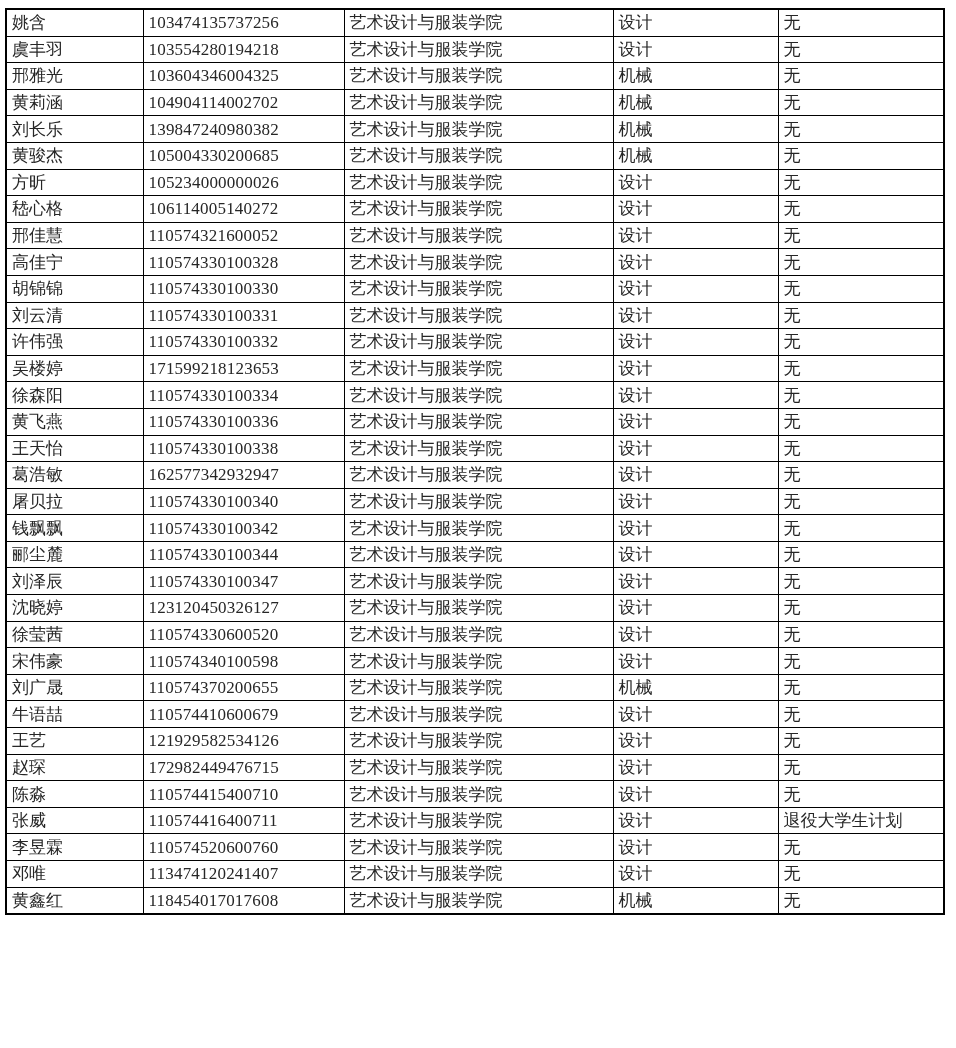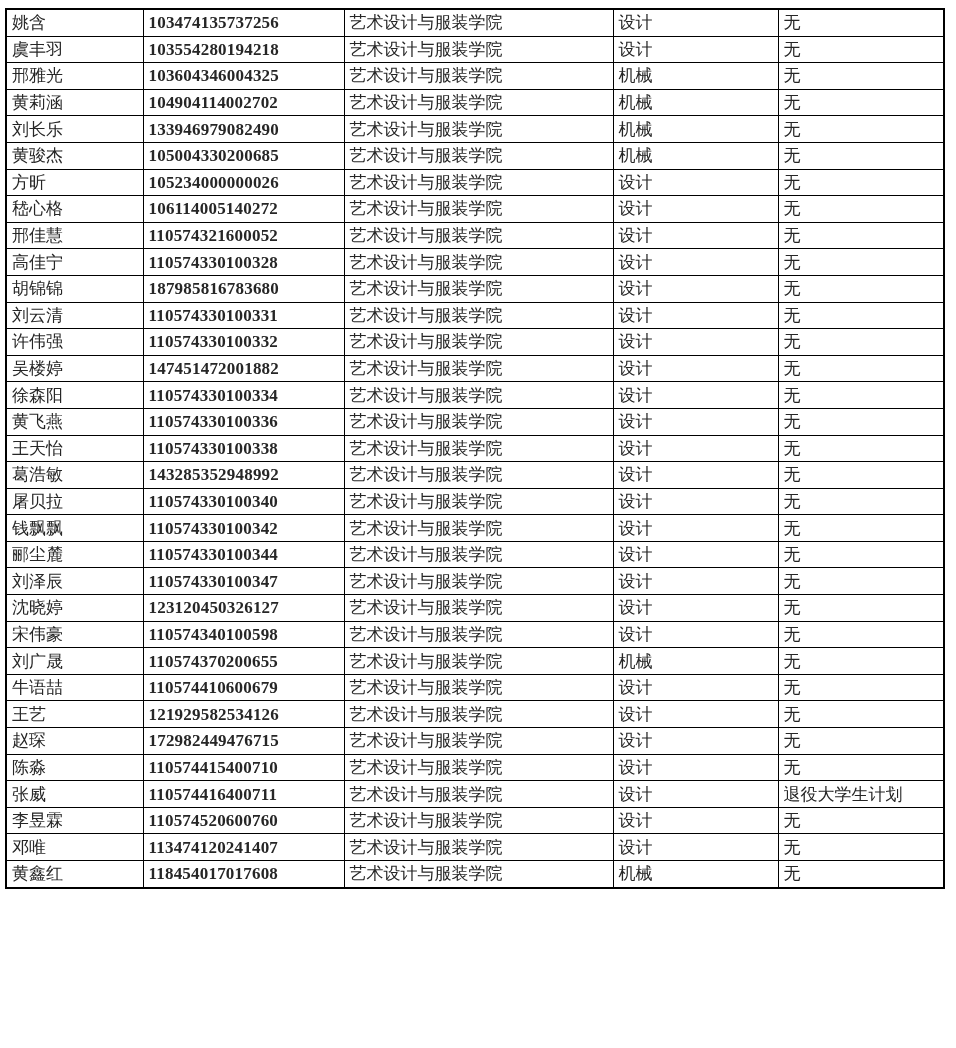--- a/index.html
+++ b/index.html
@@ -30,21 +30,20 @@
     padding: 0 0 0 5px;
     font-size: 17px;
     line-height: 1;
     color: #262626;
     vertical-align: middle;
     white-space: nowrap;
     overflow: hidden;
   }
   td.num-cell {
     letter-spacing: 0.2px;
-    font-weight: bold;
   }
 </style>
 </head>
 <body>
 
 <div class="page">
   <table class="roster">
     <colgroup>
       <col style="width:137px">
       <col style="width:201px">
@@ -76,21 +75,21 @@
         </tr>
         <tr>
           <td>黄莉涵</td>
           <td class="num-cell">104904114002702</td>
           <td>艺术设计与服装学院</td>
           <td>机械</td>
           <td>无</td>
         </tr>
         <tr>
           <td>刘长乐</td>
-          <td class="num-cell">133946979082490</td>
+          <td class="num-cell">139847240980382</td>
           <td>艺术设计与服装学院</td>
           <td>机械</td>
           <td>无</td>
         </tr>
         <tr>
           <td>黄骏杰</td>
           <td class="num-cell">105004330200685</td>
           <td>艺术设计与服装学院</td>
           <td>机械</td>
           <td>无</td>
@@ -118,42 +117,42 @@
         </tr>
         <tr>
           <td>高佳宁</td>
           <td class="num-cell">110574330100328</td>
           <td>艺术设计与服装学院</td>
           <td>设计</td>
           <td>无</td>
         </tr>
         <tr>
           <td>胡锦锦</td>
-          <td class="num-cell">187985816783680</td>
+          <td class="num-cell">110574330100330</td>
           <td>艺术设计与服装学院</td>
           <td>设计</td>
           <td>无</td>
         </tr>
         <tr>
           <td>刘云清</td>
           <td class="num-cell">110574330100331</td>
           <td>艺术设计与服装学院</td>
           <td>设计</td>
           <td>无</td>
         </tr>
         <tr>
           <td>许伟强</td>
           <td class="num-cell">110574330100332</td>
           <td>艺术设计与服装学院</td>
           <td>设计</td>
           <td>无</td>
         </tr>
         <tr>
           <td>吴楼婷</td>
-          <td class="num-cell">147451472001882</td>
+          <td class="num-cell">171599218123653</td>
           <td>艺术设计与服装学院</td>
           <td>设计</td>
           <td>无</td>
         </tr>
         <tr>
           <td>徐森阳</td>
           <td class="num-cell">110574330100334</td>
           <td>艺术设计与服装学院</td>
           <td>设计</td>
           <td>无</td>
@@ -167,21 +166,21 @@
         </tr>
         <tr>
           <td>王天怡</td>
           <td class="num-cell">110574330100338</td>
           <td>艺术设计与服装学院</td>
           <td>设计</td>
           <td>无</td>
         </tr>
         <tr>
           <td>葛浩敏</td>
-          <td class="num-cell">143285352948992</td>
+          <td class="num-cell">162577342932947</td>
           <td>艺术设计与服装学院</td>
           <td>设计</td>
           <td>无</td>
         </tr>
         <tr>
           <td>屠贝拉</td>
           <td class="num-cell">110574330100340</td>
           <td>艺术设计与服装学院</td>
           <td>设计</td>
           <td>无</td>
@@ -203,20 +202,27 @@
         <tr>
           <td>刘泽辰</td>
           <td class="num-cell">110574330100347</td>
           <td>艺术设计与服装学院</td>
           <td>设计</td>
           <td>无</td>
         </tr>
         <tr>
           <td>沈晓婷</td>
           <td class="num-cell">123120450326127</td>
+          <td>艺术设计与服装学院</td>
+          <td>设计</td>
+          <td>无</td>
+        </tr>
+        <tr>
+          <td>徐莹茜</td>
+          <td class="num-cell">110574330600520</td>
           <td>艺术设计与服装学院</td>
           <td>设计</td>
           <td>无</td>
         </tr>
         <tr>
           <td>宋伟豪</td>
           <td class="num-cell">110574340100598</td>
           <td>艺术设计与服装学院</td>
           <td>设计</td>
           <td>无</td>

